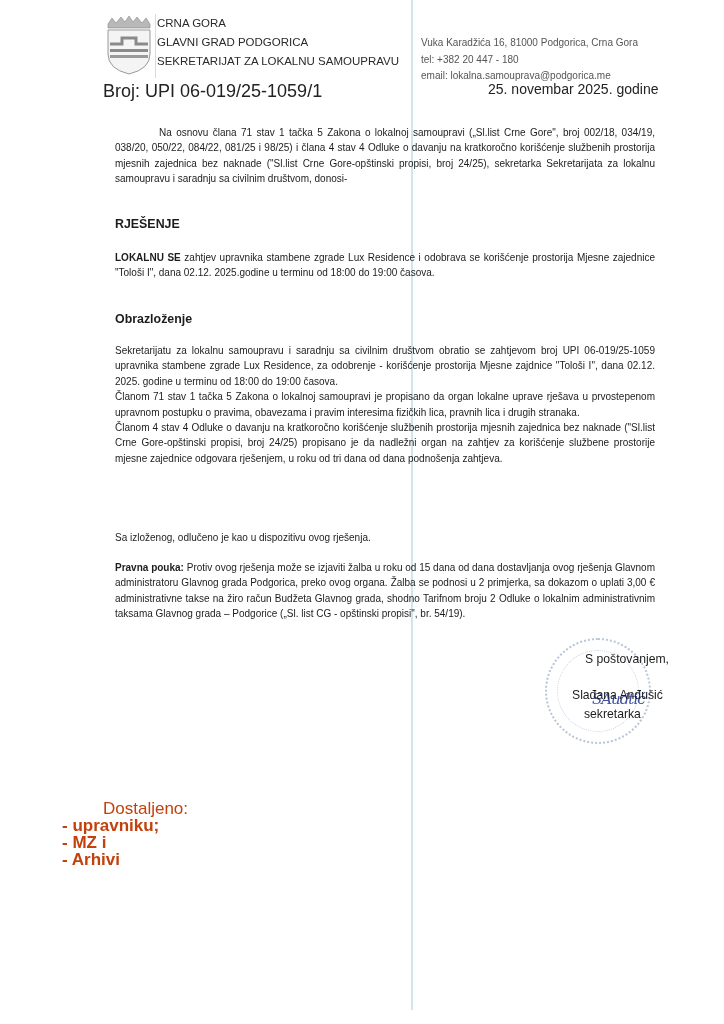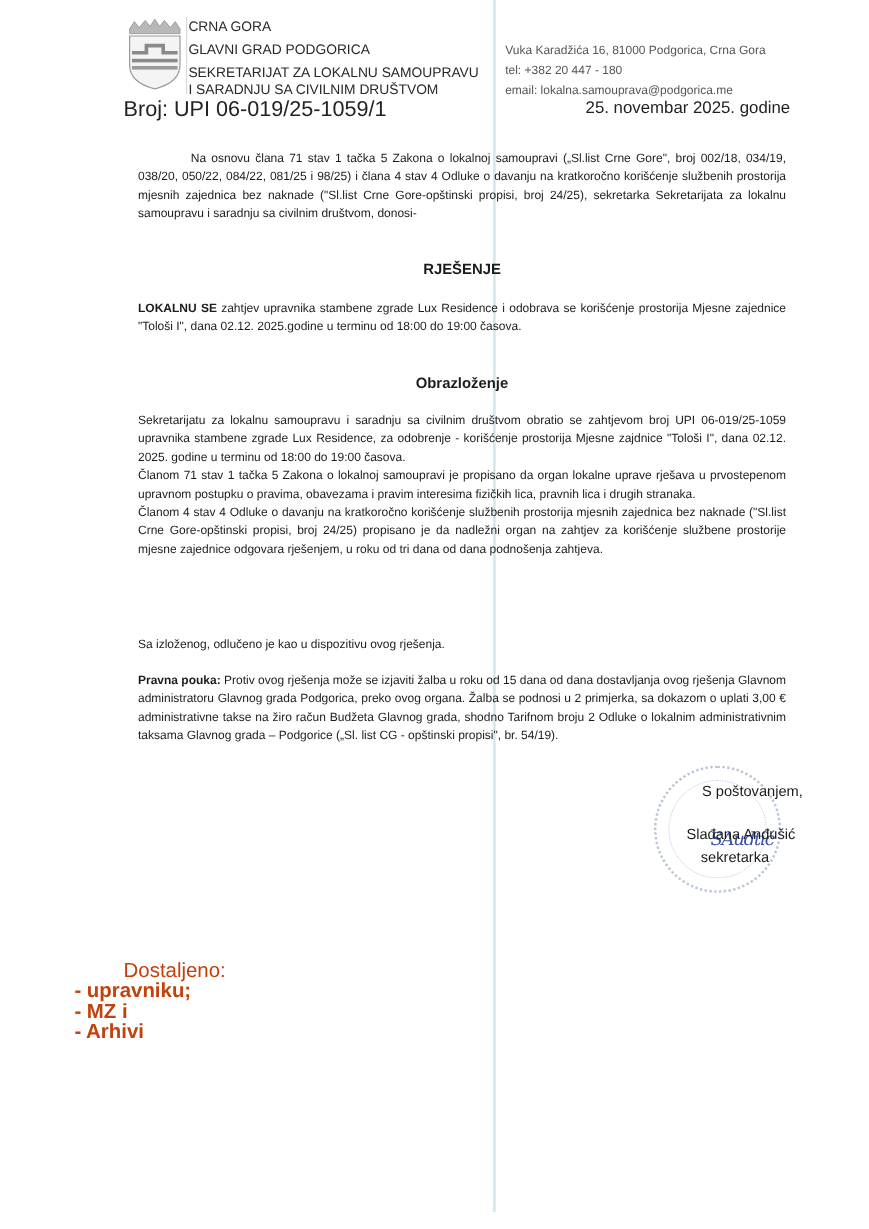--- a/index.html
+++ b/index.html
@@ -20,21 +20,21 @@
   .hdr-right { position: absolute; left: 421px; top: 35px; font-size: 10px; line-height: 16.5px; color: #555; }
   .hdr-right div { white-space: nowrap; }
   .ref-no { position: absolute; left: 103px; top: 81px; font-size: 18px; color: #222; white-space: nowrap; }
   .date { position: absolute; left: 488px; top: 81px; font-size: 14px; color: #222; white-space: nowrap; }
 
   .body-text {
     position: absolute; left: 115px; width: 540px;
     font-size: 10px; line-height: 15.4px; text-align: justify; color: #1c1c1c;
   }
   .p-intro { top: 125px; text-indent: 44px; }
-  .title-center { position: absolute; left: 115px; width: 540px; text-align: center; font-weight: bold; font-size: 12.4px; color: #1c1c1c; }
+  .title-center { position: absolute; left: 115px; width: 540px; font-weight: bold; font-size: 12.4px; color: #1c1c1c; }
   .t-rjesenje { top: 217px; }
   .p-usvaja { top: 250px; }
   .t-obraz { top: 312px; }
   .p-obraz { top: 343px; }
   .p-sa { top: 530px; }
   .p-pravna { top: 560px; }
   .b { font-weight: bold; }
 
   .signature { position: absolute; left: 570px; top: 650px; width: 120px; font-size: 12.2px; line-height: 19px; color: #1c1c1c; }
   .sig-line { white-space: nowrap; }
@@ -63,21 +63,20 @@
   <path d="M6 30 L18 30 L18 24 L32 24 L32 30 L44 30" fill="none" stroke="#8a8a8a" stroke-width="3"></path>
   <rect x="6" y="35" width="38" height="3" fill="#8a8a8a"></rect>
   <rect x="6" y="41" width="38" height="3" fill="#9a9a9a"></rect>
 </svg>
 <div class="hdr-divider"></div>
 
 <div class="hdr-left">
   <div class="g1">CRNA GORA</div>
   <div class="g2">GLAVNI GRAD PODGORICA</div>
   <div>SEKRETARIJAT ZA LOKALNU SAMOUPRAVU</div>
-  <div>I SARADNJU SA CIVILNIM DRUŠTVOM</div>
 </div>
 
 <div class="hdr-right">
   <div>Vuka Karadžića 16, 81000 Podgorica, Crna Gora</div>
   <div>tel: +382 20 447 - 180</div>
   <div>email: lokalna.samouprava@podgorica.me</div>
 </div>
 
 <div class="ref-no">Broj: UPI 06-019/25-1059/1</div>
 <div class="date">25. novembar 2025. godine</div>

